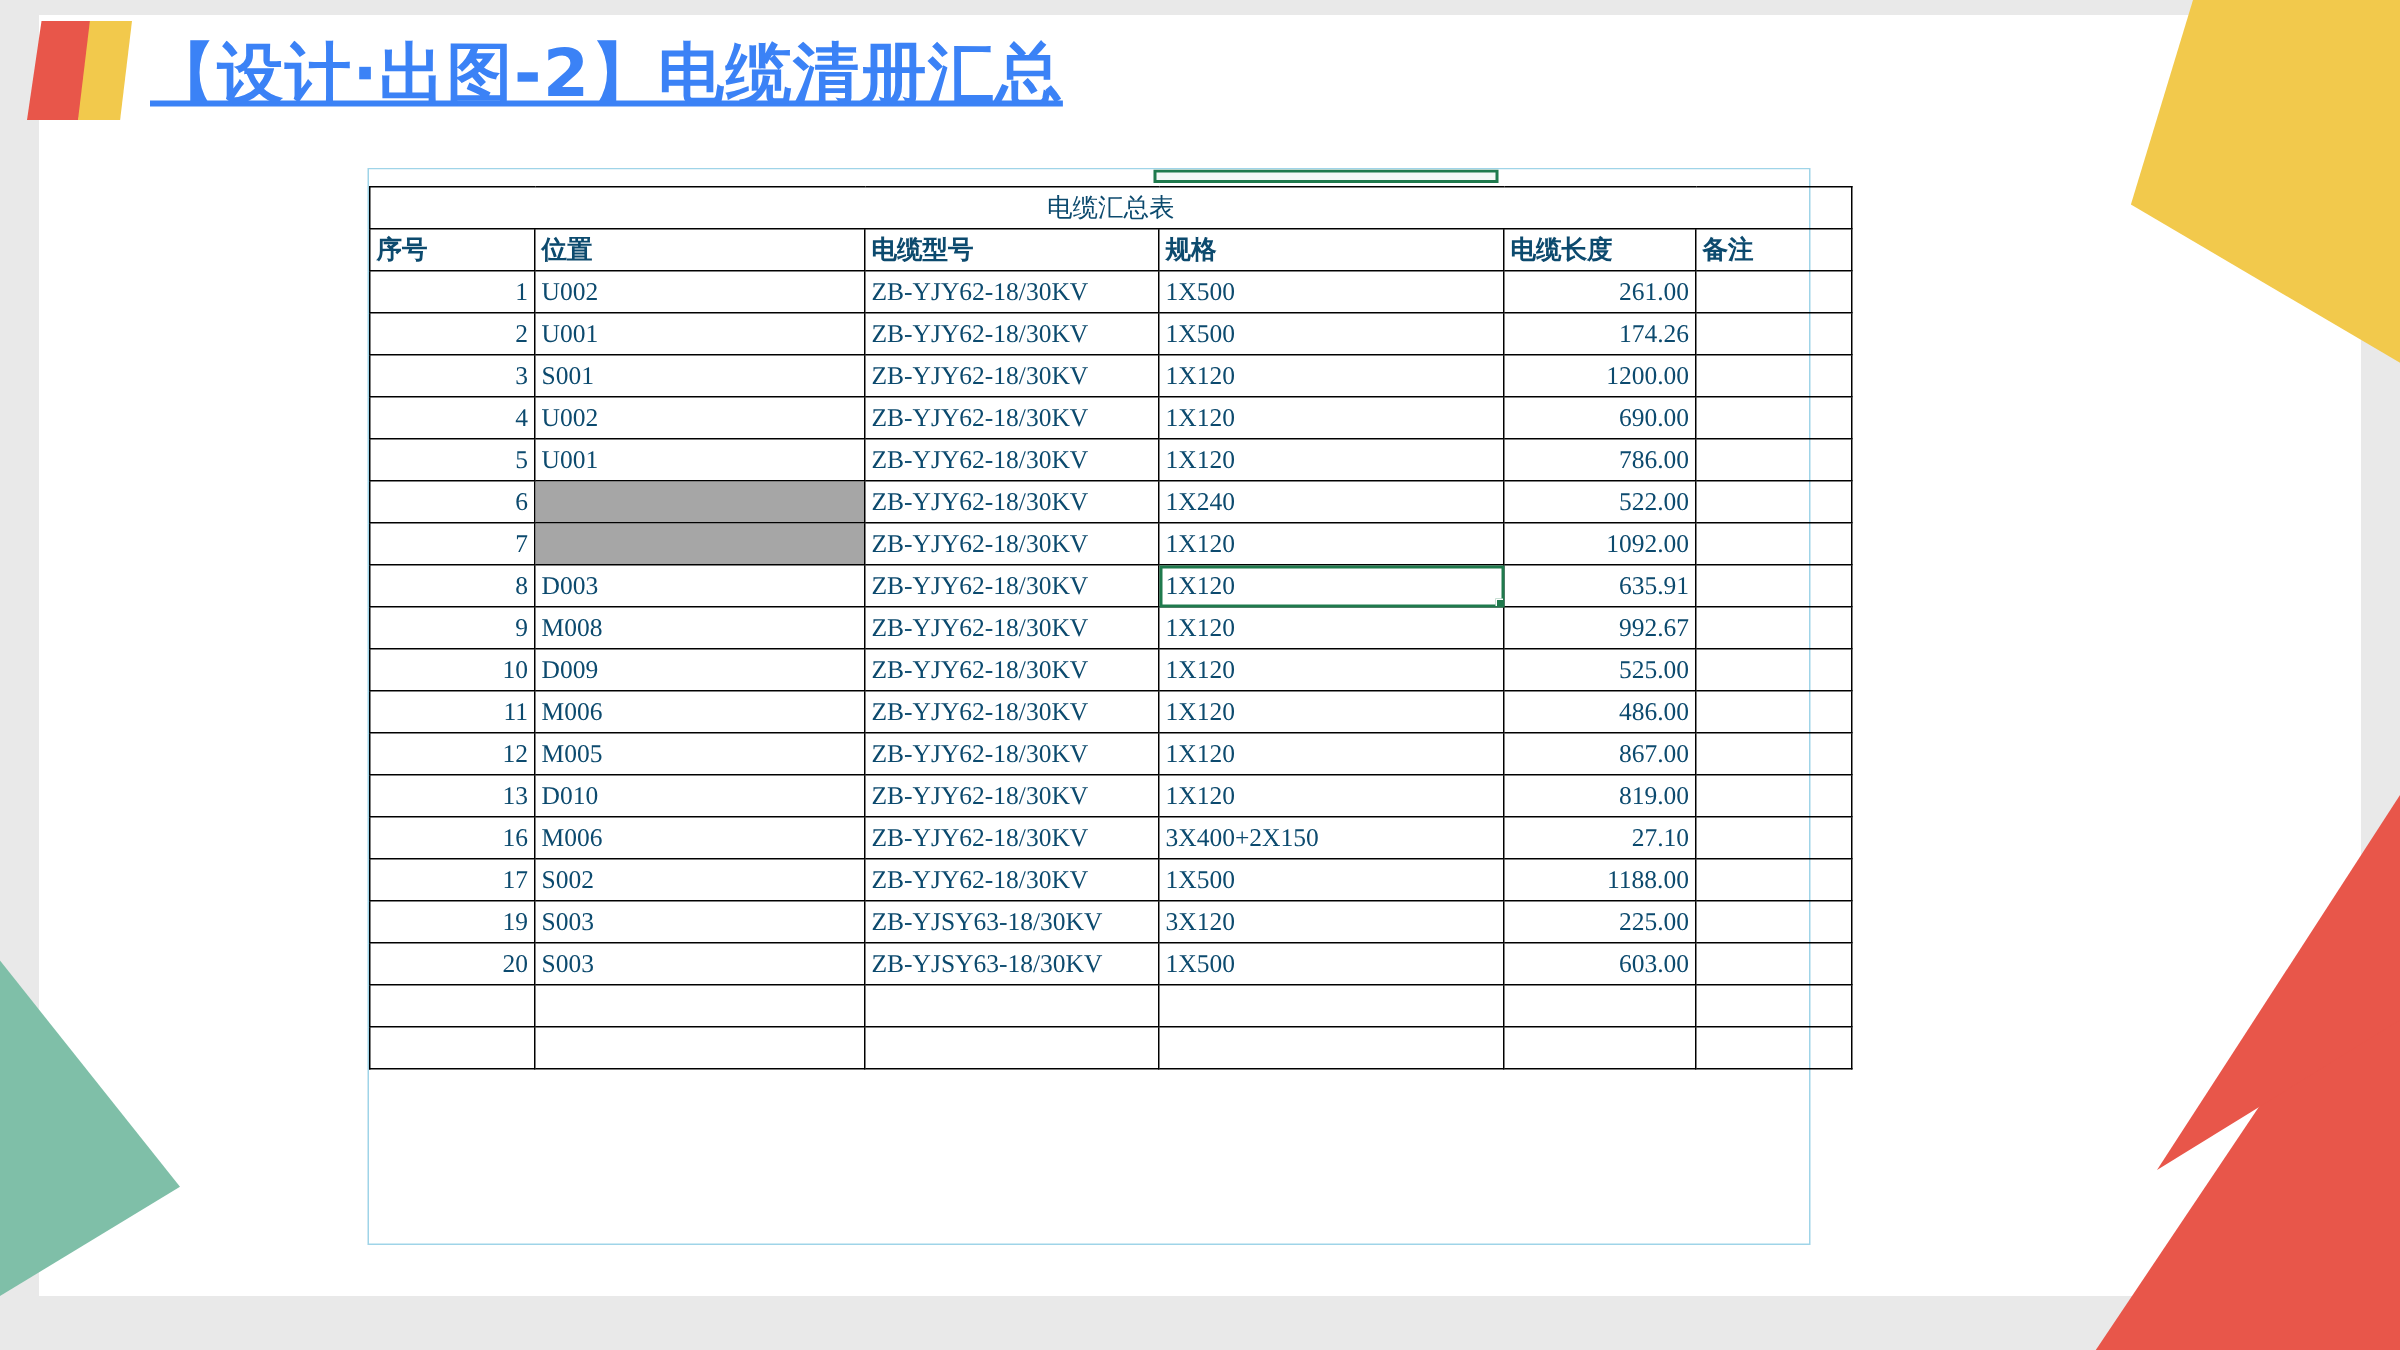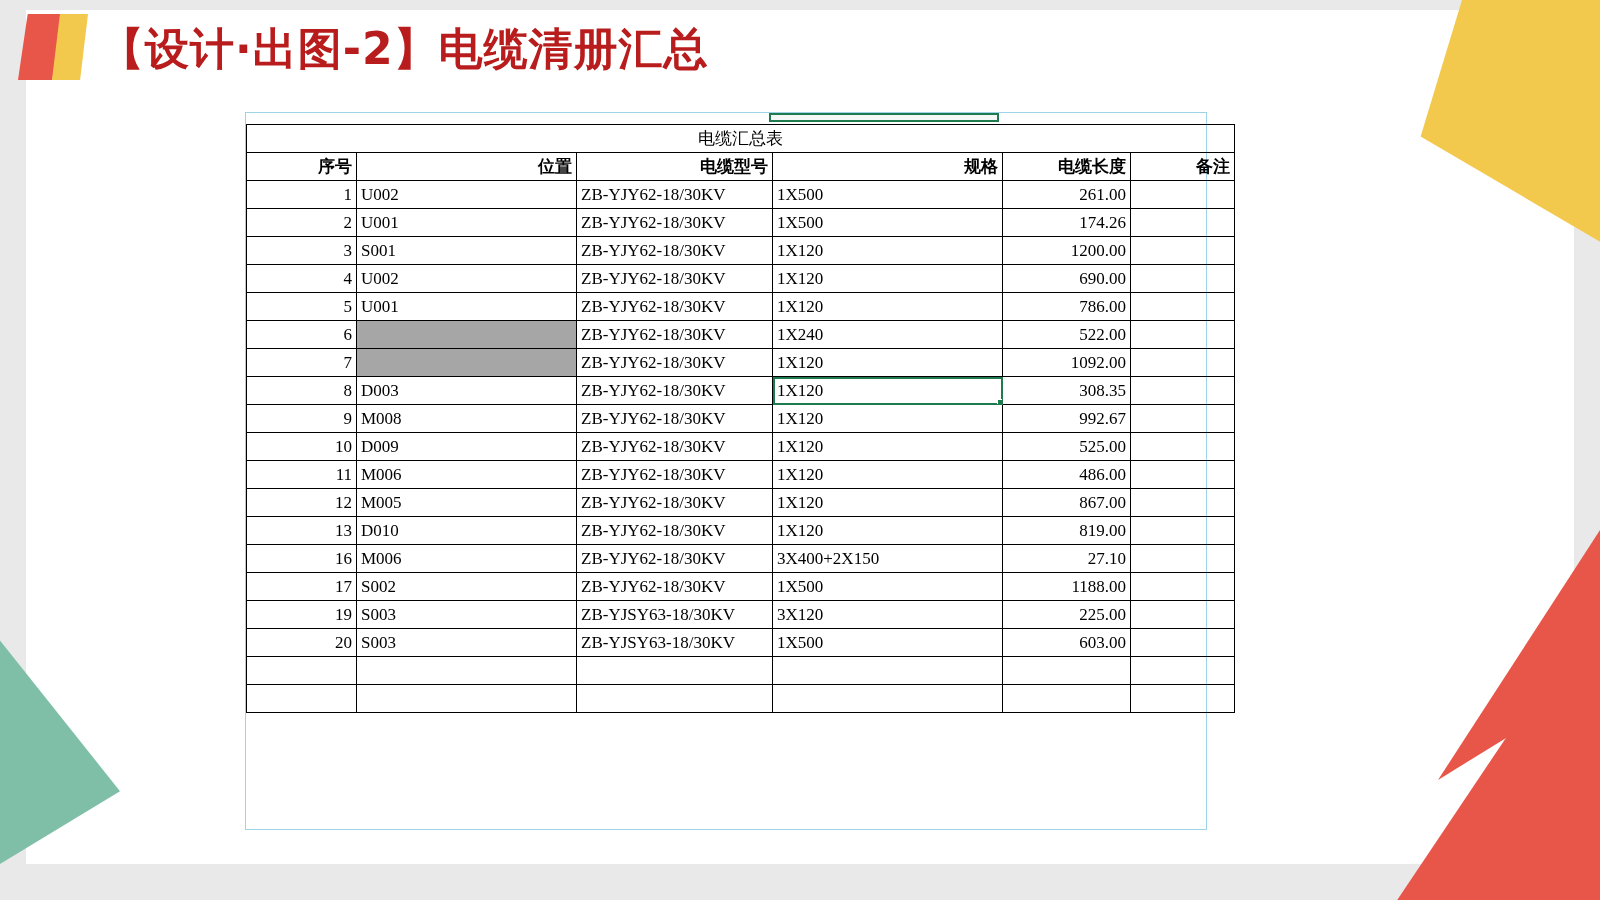--- a/index.html
+++ b/index.html
@@ -87,24 +87,25 @@
     clip-path: polygon(100% 0, 100% 60%, 10% 100%);
   }
 
   
   #title {
     position: absolute;
     left: 100px;
     top: 20px;
     font-size: 44px;
     font-weight: bold;
-    color: #b91c1c;
+    color: #3b82f6;
     letter-spacing: 1px;
     white-space: nowrap;
     font-family: "DejaVu Sans", "Liberation Sans", sans-serif;
+    text-decoration: underline;
   }
 
   
   #sheet-wrap {
     position: absolute;
     left: 245px;
     top: 112px;
     width: 962px;
     height: 718px;
     background: #ffffff;
@@ -130,21 +131,21 @@
     border: 2px solid #1f7a4d;
     box-sizing: border-box;
   }
 
   table.grid {
     border-collapse: collapse;
     table-layout: fixed;
     width: 960px;
     font-family: "Liberation Serif", "DejaVu Serif", serif;
     font-size: 17px;
-    color: #000000;
+    color: #0c4a6e;
   }
   table.grid td {
     border: 1px solid #000;
     height: 28px;
     padding: 0 4px;
     overflow: hidden;
     white-space: nowrap;
     box-sizing: border-box;
   }
   .c-no    { width: 110px; }
@@ -152,21 +153,21 @@
   .c-model { width: 196px; }
   .c-spec  { width: 230px; }
   .c-len   { width: 128px; }
   .c-note  { width: 104px; }
 
   .title-cell {
     text-align: center;
     font-weight: normal;
     font-size: 17px;
   }
-  .hdr { text-align: right; font-weight: bold; }
+  .hdr { text-align: left; font-weight: bold; }
   .num { text-align: right; }
   .lft { text-align: left; }
 
   
   .greyblock {
     background: #a6a6a6;
   }
 
   
   .active-cell {
@@ -288,21 +289,21 @@
           <td class="lft">ZB-YJY62-18/30KV</td>
           <td class="lft">1X120</td>
           <td class="num">1092.00</td>
           <td class="lft"></td>
         </tr>
         <tr>
           <td class="num">8</td>
           <td class="lft">D003</td>
           <td class="lft">ZB-YJY62-18/30KV</td>
           <td class="lft active-cell">1X120</td>
-          <td class="num">308.35</td>
+          <td class="num">635.91</td>
           <td class="lft"></td>
         </tr>
         <tr>
           <td class="num">9</td>
           <td class="lft">M008</td>
           <td class="lft">ZB-YJY62-18/30KV</td>
           <td class="lft">1X120</td>
           <td class="num">992.67</td>
           <td class="lft"></td>
         </tr>

